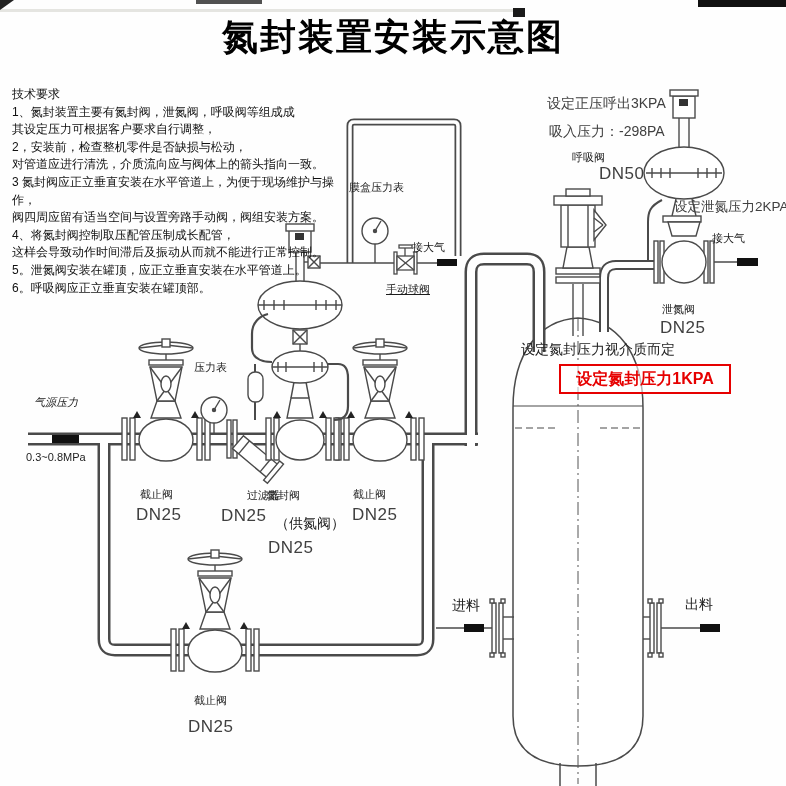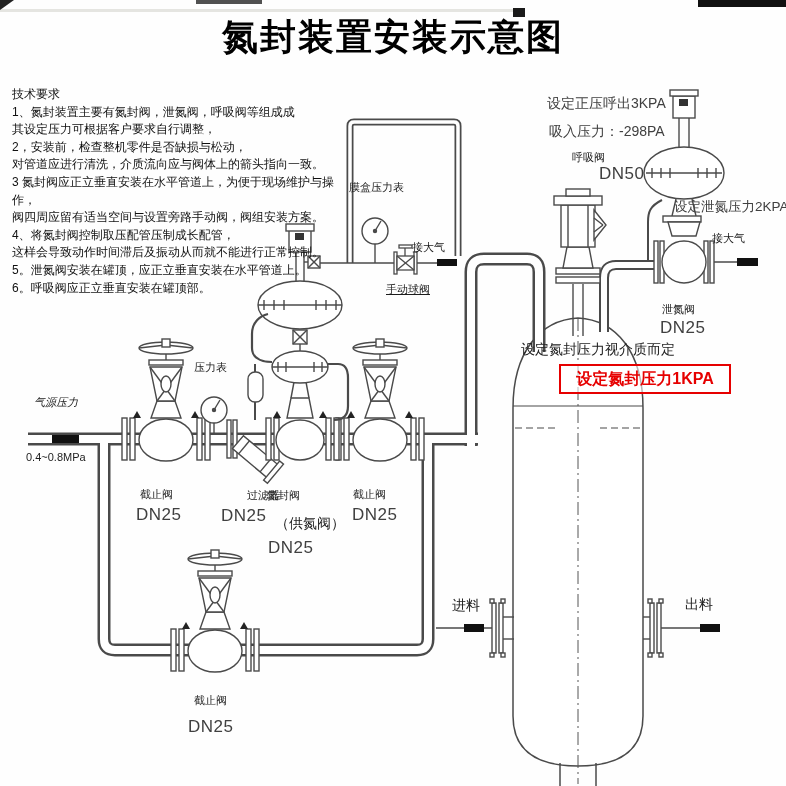--- a/index.html
+++ b/index.html
@@ -322,21 +322,21 @@
 <div class="lbl red" style="left:674px;top:199px;font-size:13.5px;">设定泄氮压力2KPA</div>
 <div class="lbl t11" style="left:712px;top:232px;">接大气</div>
 <div class="lbl t11" style="left:662px;top:303px;">泄氮阀</div>
 <div class="lbl red dn" style="left:660px;top:318px;">DN25</div>
 
 <div class="lbl t11" style="left:349px;top:181px;">膜盒压力表</div>
 <div class="lbl t11" style="left:412px;top:241px;">接大气</div>
 <div class="lbl t11" style="left:386px;top:283px;text-decoration:underline;">手动球阀</div>
 
 <div class="lbl t11" style="left:34px;top:396px;font-style:italic;">气源压力</div>
-<div class="lbl t11" style="left:26px;top:451px;">0.4~0.8MPa</div>
+<div class="lbl t11" style="left:26px;top:451px;">0.3~0.8MPa</div>
 <div class="lbl t11" style="left:194px;top:361px;">压力表</div>
 
 <div class="lbl t11" style="left:140px;top:488px;">截止阀</div>
 <div class="lbl red dn" style="left:136px;top:505px;">DN25</div>
 
 <div class="lbl t11" style="left:215px;top:489px;margin-left:32px;">过滤器</div>
 <div class="lbl red dn" style="left:221px;top:506px;">DN25</div>
 
 <div class="lbl t11" style="left:267px;top:489px;">氮封阀</div>
 <div class="lbl t10" style="left:259px;top:515px;">（供氮阀）</div>

